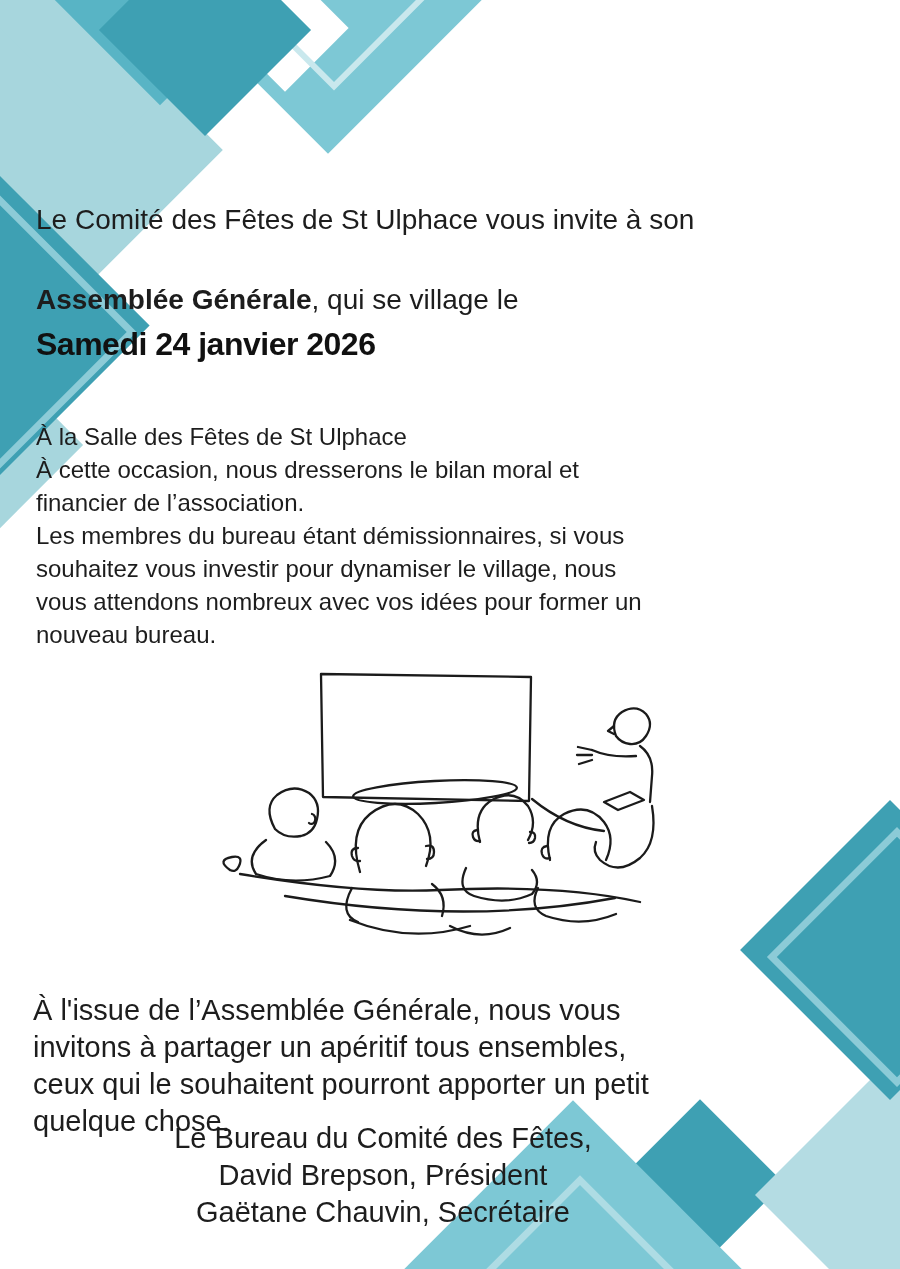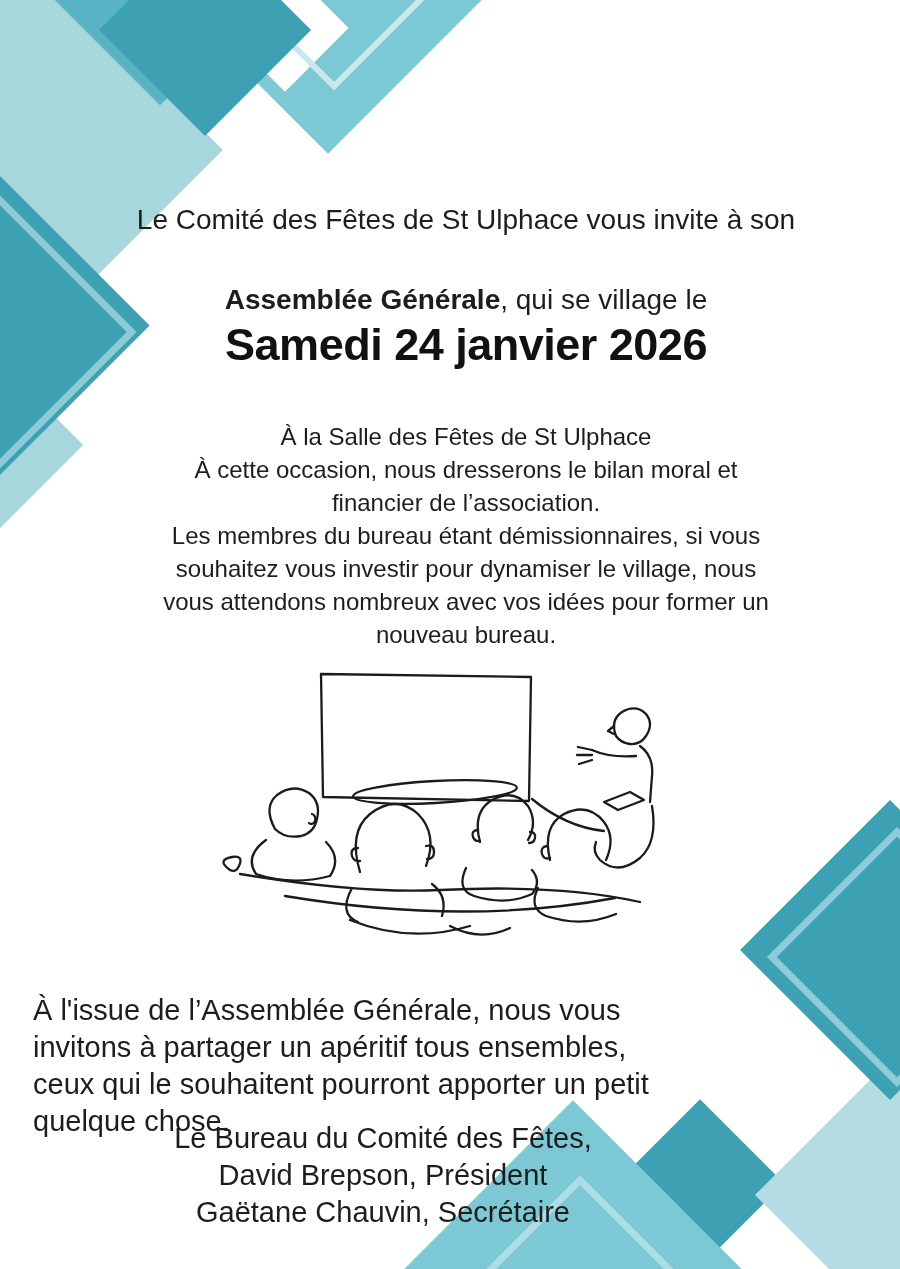--- a/index.html
+++ b/index.html
@@ -6,24 +6,24 @@
   .page {
     position:relative; width:900px; height:1269px; overflow:hidden;
     background:#ffffff; color:#1d1d1d;
     font-family:"Liberation Sans", sans-serif;
   }
   
   .d { position:absolute; transform:rotate(45deg); }
   .d.outline { background:transparent; }
 
   .txt { position:absolute; white-space:pre-line; }
-  .centered { left:20px; width:860px; padding-left:16px; text-align:center; }
+  .centered { left:20px; width:860px; padding-left:16px; text-align:left; }
 
   .intro   { top:160px; font-size:28px; line-height:40px; }
-  .title   { top:262px; font-size:45px; line-height:55px; font-weight:700; letter-spacing:-0.5px; color:#111; }
+  .title   { top:262px; font-size:32px; line-height:55px; font-weight:700; letter-spacing:-0.5px; color:#111; }
   .body-p  { top:420px; font-size:24px; line-height:33px; }
   .closing { top:992px; left:33px; width:760px; text-align:left; font-size:29px; line-height:37px; }
   .signature { top:1120px; left:33px; width:700px; text-align:center; font-size:29px; line-height:37px; }
 
   .illus { position:absolute; left:200px; top:663px; width:500px; height:282px; }
   .illus svg { width:100%; height:100%; }
   .line { fill:none; stroke:#1b1b1b; stroke-width:2.3; stroke-linecap:round; stroke-linejoin:round; }
 </style>
 </head>
 <body>

